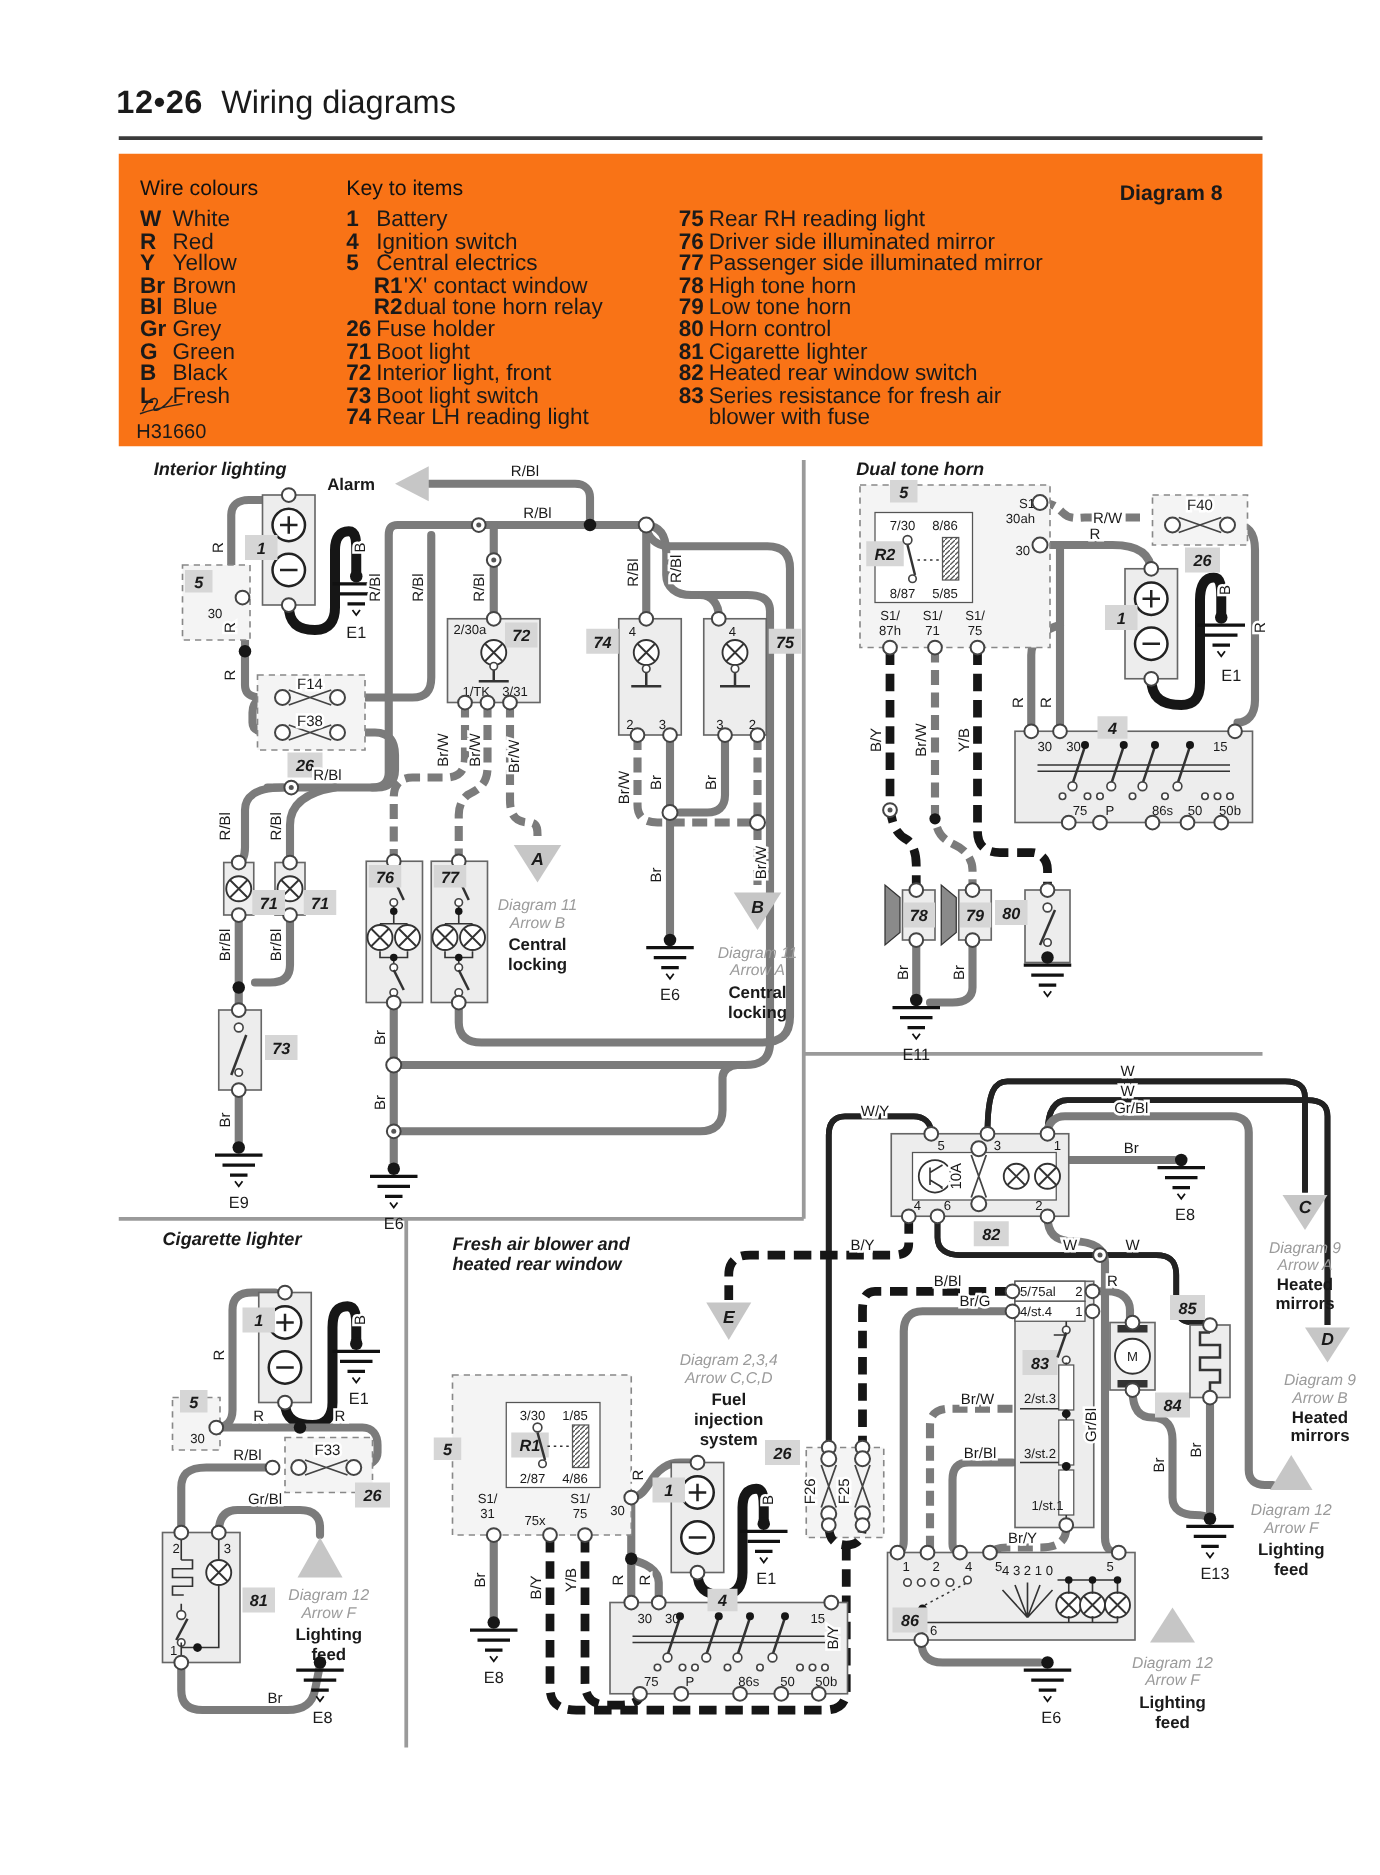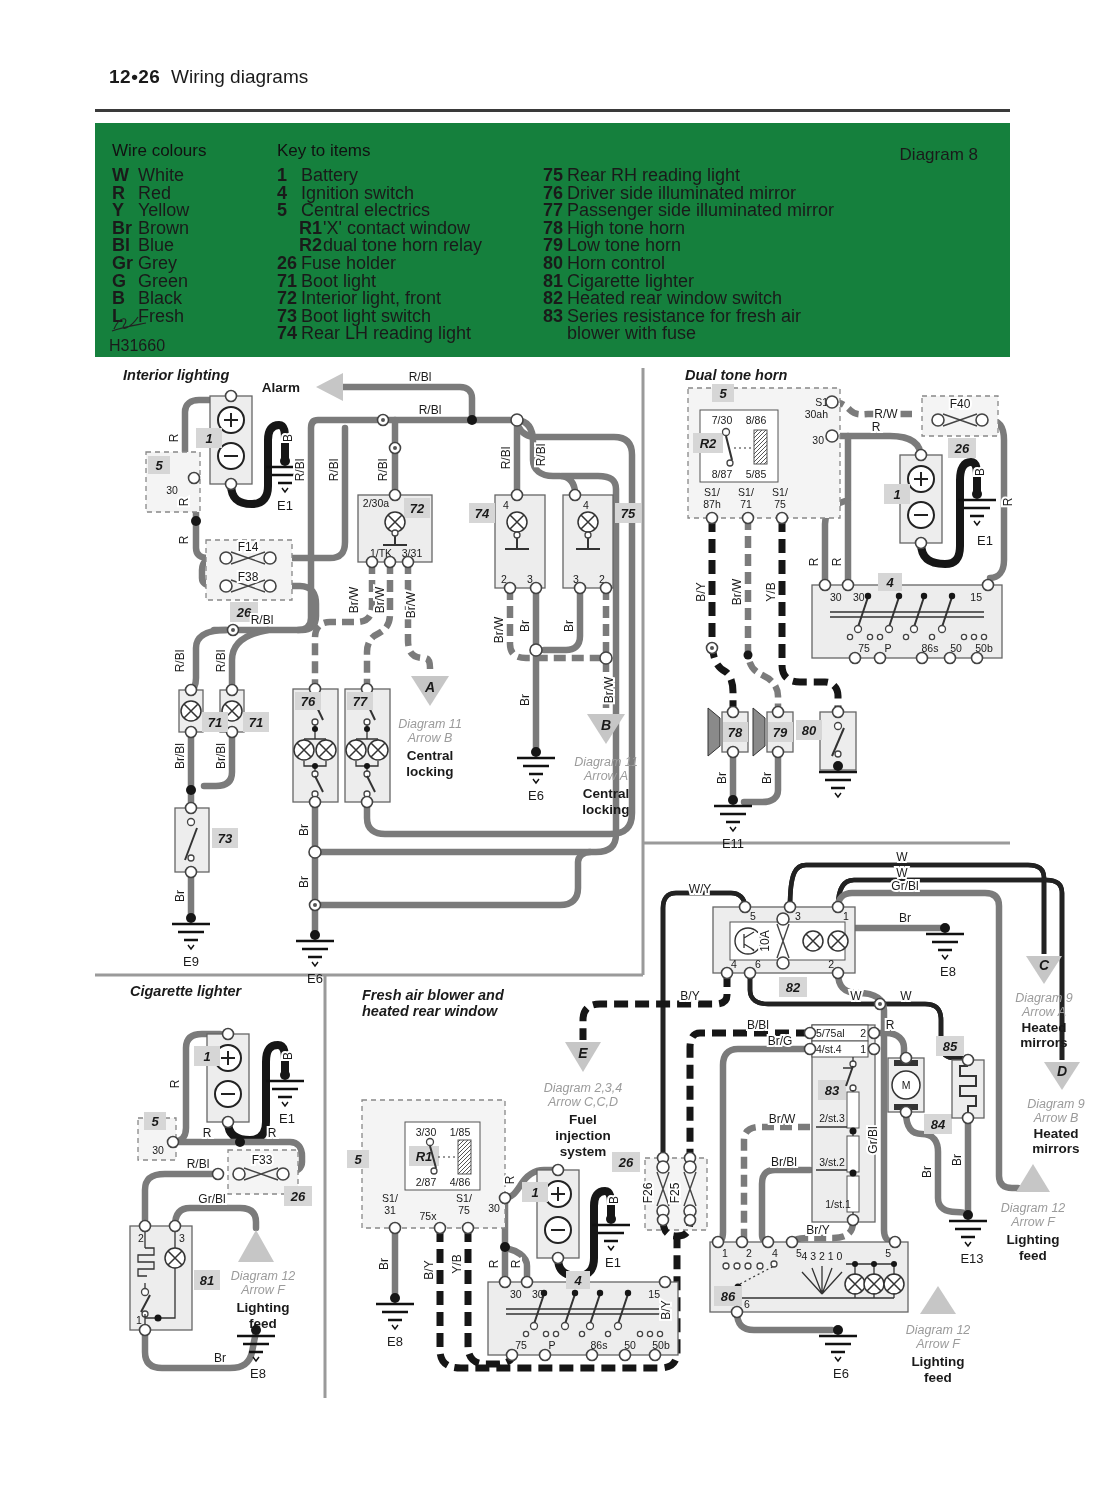--- a/index.html
+++ b/index.html
@@ -1,28 +1,28 @@
 <!DOCTYPE html>
 <html><head>
 <meta charset="utf-8">
 <style>
   html,body{margin:0;padding:0;background:#fff}
   #page{position:relative;width:1104px;height:1500px;background:#fff;font-family:"Liberation Sans",sans-serif;color:#1a1a1a;overflow:hidden}
   .abs{position:absolute}
-  #hdr{left:109px;top:66px;font-size:19px}
+  #hdr{left:93px;top:66px;font-size:26px}
   #hdr b{letter-spacing:.5px}
   #rule{left:95px;top:109px;width:915px;height:3px;background:#3a3a3a}
-  #band{left:95px;top:123px;width:915px;height:234px;background:#15803d}
+  #band{left:95px;top:123px;width:915px;height:234px;background:#f97316}
   .lg-title{position:absolute;font-size:17px;color:#111}
   .lg-row{position:absolute;font-size:18px;line-height:17.6px;white-space:nowrap}
   .lg-row .n{display:inline-block;width:26px;font-weight:bold}
   .krow .n{width:24px;font-weight:bold}
   .krow.ind{padding-left:22px}
   .krow.cont{padding-left:24px}
-  #diag8{position:absolute;right:32px;top:22px;font-size:17px;font-weight:normal}
+  #diag8{position:absolute;right:32px;top:22px;font-size:17px;font-weight:bold}
   #sig{position:absolute;left:15px;top:188px}
   #sigtxt{position:absolute;left:14px;top:214px;font-size:16px}
   #ftr{left:0;top:1456px;width:1104px;text-align:center;font-size:15px}
   svg text{font-family:"Liberation Sans",sans-serif;fill:#1a1a1a}
   .wl{font-size:12px;text-anchor:middle}
   .halo{paint-order:stroke;stroke:#fff;stroke-width:4px}
   .pin{font-size:10.5px;text-anchor:middle}
   .pinS{font-size:10.5px;text-anchor:start}
   .pinE{font-size:10.5px;text-anchor:end}
   .bdg{font-size:13px;font-weight:bold;font-style:italic;text-anchor:middle}

